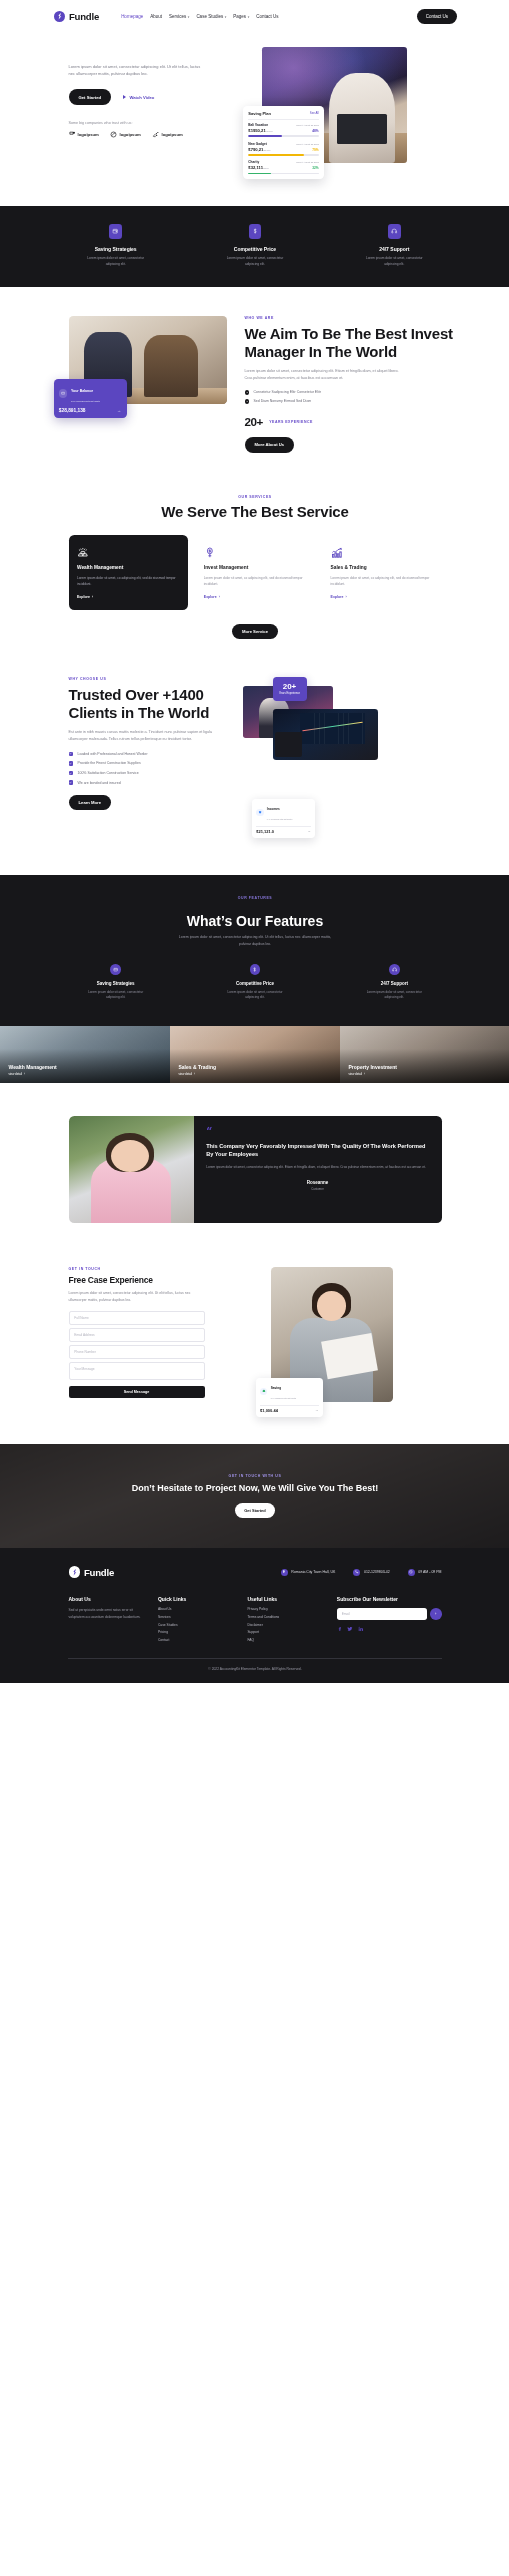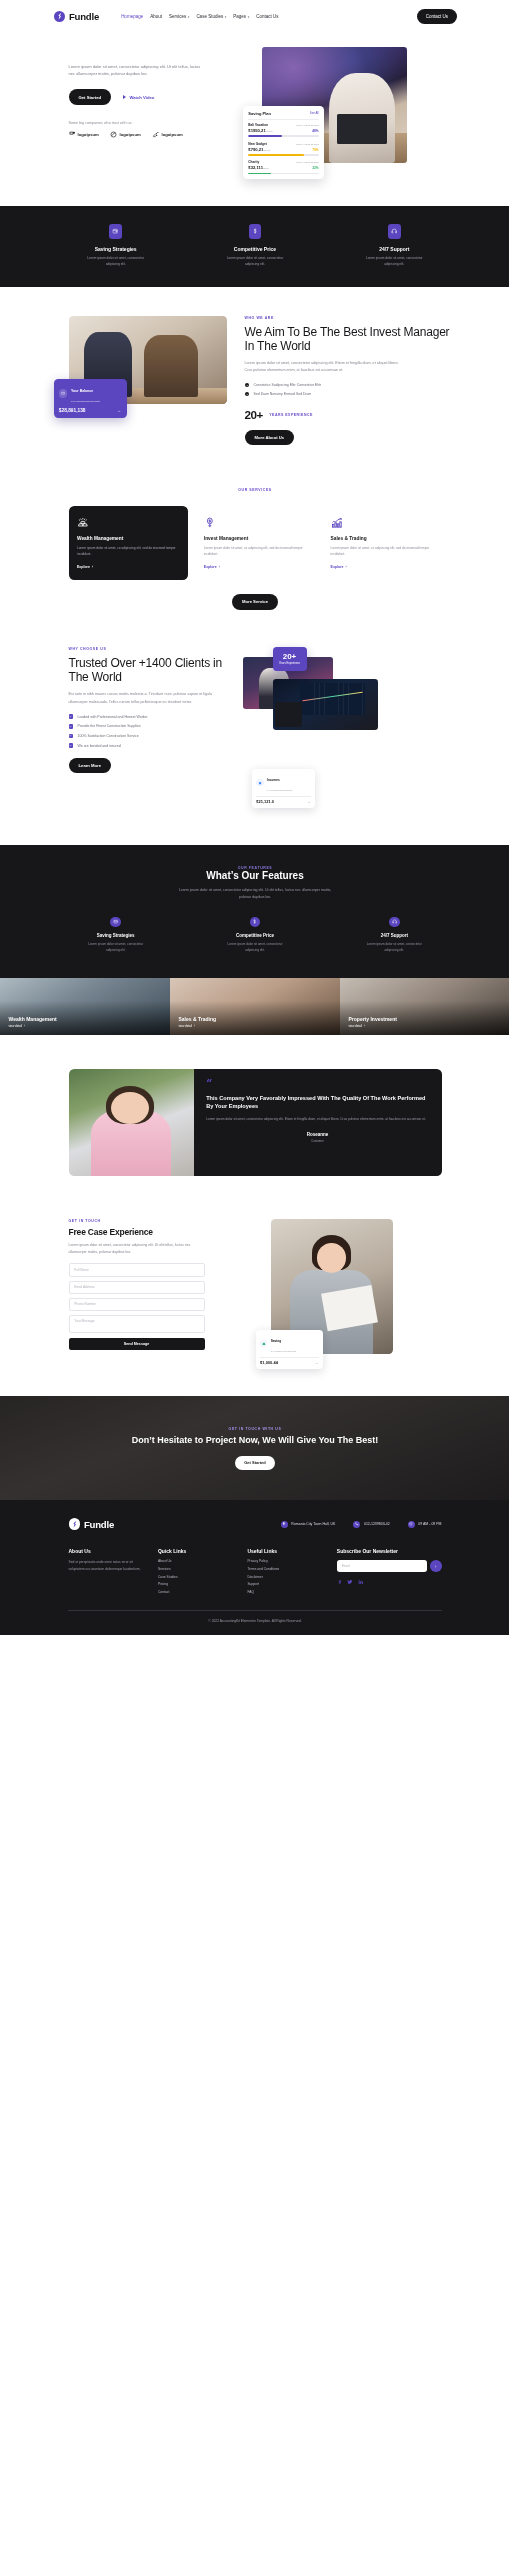--- a/index.html
+++ b/index.html
@@ -133,21 +133,21 @@
   .bc-ic { width: 8.5px; height: 8.5px; border-radius: 50%; background: rgba(255,255,255,.18); display:flex; align-items:center; justify-content:center; }
   .bc-ic svg { width: 4.2px; height: 4.2px; }
   .bc-t { font-size: 3.5px; font-weight: 700; }
   .bc-s { font-size: 2.1px; opacity: .85; margin-top: 1.1px; }
   .bc-bottom { display: flex; justify-content: space-between; align-items: center; margin-top: 4.8px; }
   .bc-amt { font-size: 4.8px; font-weight: 700; }
   .bc-arrow { font-size: 4.2px; opacity: .85; }
 
   .about-right { width: 212px; }
   .eyebrow { font-size: 3.5px; font-weight: 700; letter-spacing: 0.6px; color: #6246c7; }
-  h2.sec-title { font-size: 12px; line-height: 1.22; font-weight: 400; letter-spacing: -0.2px; margin-top: 4.8px; }
+  h2.sec-title { font-size: 15px; line-height: 1.22; font-weight: 700; letter-spacing: -0.2px; margin-top: 4.8px; }
   .sec-body { font-size: 3.7px; line-height: 1.95; color: #84848f; margin-top: 6.4px; width: 159px; }
   .ticks { margin-top: 8px; display: flex; flex-direction: column; gap: 4.2px; }
   .tick { display: flex; align-items: center; gap: 4.2px; font-size: 3.5px; color: #6b6b77; }
   .tick .dot { width: 4.8px; height: 4.8px; border-radius: 50%; background: #17171a; display:flex;align-items:center;justify-content:center; flex: 0 0 auto; }
   .tick .dot svg { width: 2.7px; height: 2.7px; }
   .yrs { display: flex; align-items: center; gap: 6.4px; margin-top: 11.7px; }
   .yrs .num { font-size: 11.7px; font-weight: 800; letter-spacing: -0.5px; }
   .yrs .lab { font-size: 3.5px; font-weight: 700; letter-spacing: 0.5px; color: #6246c7; }
 
   
@@ -208,21 +208,21 @@
   .ic-t { font-size: 3.2px; font-weight: 700; }
   .ic-s { font-size: 1.9px; color: #a2a2ae; margin-top: 0.5px; }
   .ic-hr { height: 0.5px; background: #ececf1; margin: 3.2px 0 2.7px; }
   .ic-bot { display: flex; justify-content: space-between; align-items: center; }
   .ic-amt { font-size: 4px; font-weight: 700; }
   .ic-arrow { font-size: 3.7px; color: #9a9aa6; }
 
   
   .features { background: #17171a; color: #fff; padding: 21px 0 24.4px; }
   .features .eyebrow { color: #8a79df; }
-  .features h2 { font-size: 10px; font-weight: 800; margin-top: 0; }
+  .features h2 { font-size: 14px; font-weight: 800; margin-top: 13px; }
   .features .lead { font-size: 3.5px; line-height: 2; color: #9a9aa6; margin: 5.3px auto 0; width: 159px; }
   .feat-grid { display: flex; gap: 15px; width: 403px; margin: 16px auto 0; text-align: center; }
   .feat { flex: 1; display: flex; flex-direction: column; align-items: center; }
   .feat-ic { width: 10.6px; height: 10.6px; border-radius: 50%; background: #5b46c0; display:flex;align-items:center;justify-content:center; }
   .feat-ic svg { width: 5.3px; height: 5.3px; }
   .feat h3 { font-size: 4.5px; font-weight: 700; margin-top: 5.8px; }
   .feat p { font-size: 3.1px; line-height: 1.9; color: #8f8f9c; margin-top: 3.7px; width: 57px; }
 
   
   .case { width: 403px; margin: 0 auto; padding: 23.4px 0 14px; display: flex; align-items: flex-start; }
@@ -565,20 +565,21 @@
     </div>
     <div style="margin-top:8.5px">
       <button class="btn-dark">More About Us</button>
     </div>
   </div>
 </section>
 
 <section class="services">
   <div class="center">
     <div class="eyebrow">OUR SERVICES</div>
+    <h2 class="sec-title" style="margin-top:4.2px">We Serve The Best Service</h2>
   </div>
   <div class="svc-grid">
     <div class="svc dark">
       <span class="svc-ic">
           <svg viewBox="0 0 24 24" fill="none" stroke="#fff" stroke-width="1.7">
             <path d="M12 2v3M7.5 3.5l1.4 2.4M16.5 3.5l-1.4 2.4M4 5.5l2.2 1.6M20 5.5l-2.2 1.6"></path>
             <path d="M9 9h6l1.6 4H7.4z"></path>
             <path d="M4.5 14h6l1.5 4.5H3z"></path>
             <path d="M13.5 14h6L21 18.5h-9z"></path>
           </svg>

